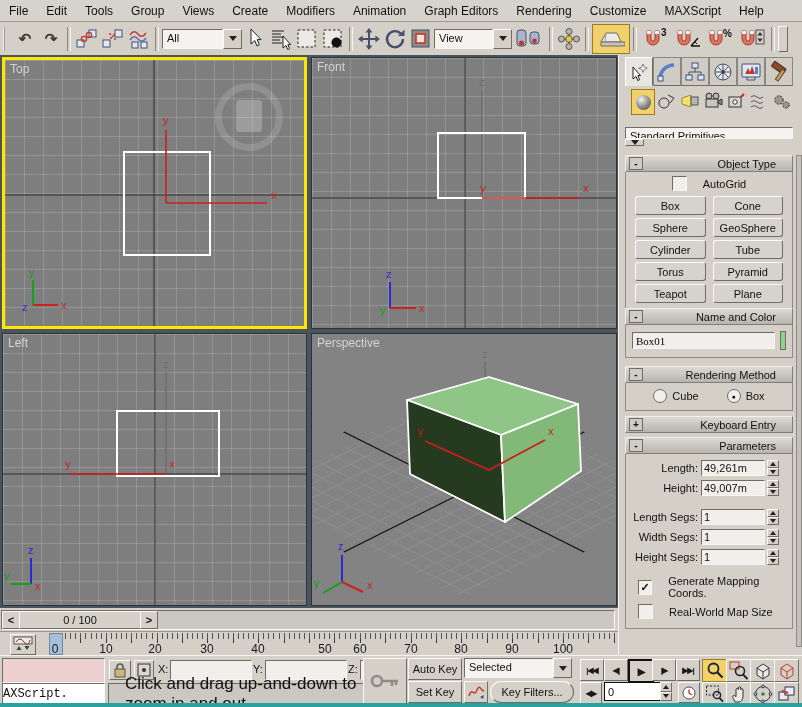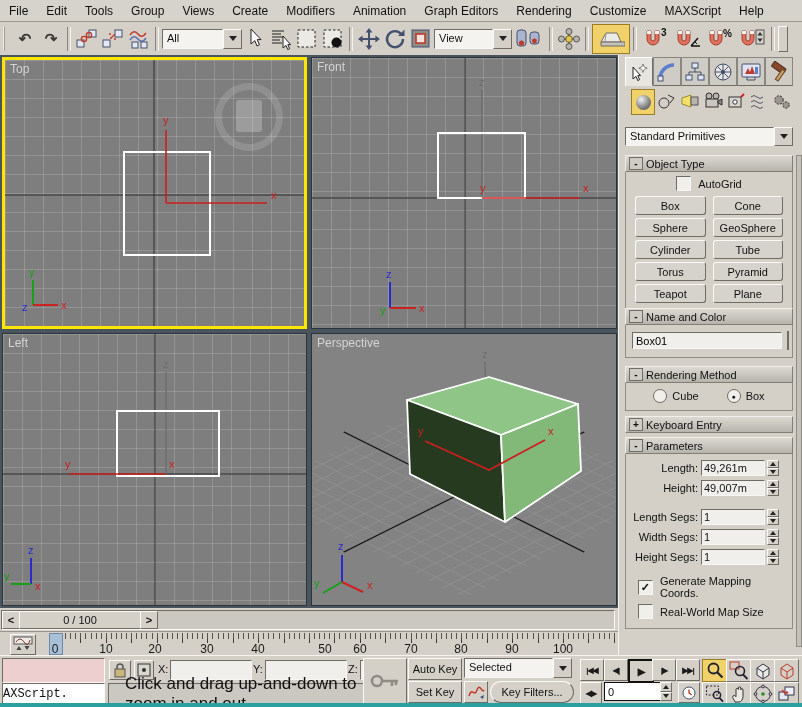--- a/index.html
+++ b/index.html
@@ -51,30 +51,30 @@
   #cpanel{position:absolute;left:618px;top:55px;width:184px;height:600px;background:#d4d0c8;border-left:1px solid #f4f3f0;}
   .cp-tabs{position:absolute;left:6px;top:2px;display:flex;}
   .cp-tab{width:26px;height:27px;display:flex;align-items:center;justify-content:center;
           background:#cfccc5;border:1px solid #8a877f;border-bottom-color:#6f6c65;}
   .cp-tab.active{background:#e7e5e0;border-color:#fff #6f6c65 #e7e5e0 #fff;}
   .cp-sub{position:absolute;left:12px;top:34px;display:flex;gap:1px;}
   .cp-subbtn{width:22px;height:24px;display:flex;align-items:center;justify-content:center;}
   .cp-subbtn.active{background:#f1d169;border:1px solid #9a7d22;}
   .sphere{width:15px;height:15px;border-radius:50%;
           background:radial-gradient(circle at 35% 30%,#f2f2f2,#9a9a9a 45%,#3c3c3c);}
-  .cp-abs{position:absolute;left:6px;width:168px;}
+  .cp-abs{position:absolute;left:6px;width:168px;flex-direction:column;}
   .rhead{height:15px;display:flex;align-items:center;background:linear-gradient(#dcd9d2,#b7b4ad);
          border:1px solid;border-color:#f0eeea #817e77 #817e77 #f0eeea;font-size:11px;}
   .rhead .pm{width:12px;height:11px;margin:0 3px;background:#cfccc5;border:1px solid #6f6c65;
              display:flex;align-items:center;justify-content:center;font-weight:bold;font-size:10px;line-height:9px;}
-  .rhead .rtitle{flex:1;text-align:left;padding-right:16px;}
+  .rhead .rtitle{flex:1;text-align:right;padding-right:16px;}
   .rbody{border:1px solid #8f8c85;border-top:none;background:#d4d0c8;}
   .ot-grid{display:grid;grid-template-columns:1fr 1fr;gap:3px 7px;padding:4px 9px 7px 9px;}
   .ot-btn{height:17px;display:flex;align-items:center;justify-content:center;font-size:11px;}
-  .chkrow{display:flex;align-items:center;gap:7px;padding:4px 0 1px 0;}
+  .chkrow{display:flex;align-items:center;gap:16px;padding:4px 0 1px 0;}
   .chk{width:13px;height:13px;background:#f0efec;border:1px solid;border-color:#6f6c65 #f7f6f4 #f7f6f4 #6f6c65;
        display:flex;align-items:center;justify-content:center;font-size:11px;font-weight:bold;line-height:11px;}
   .radio{width:12px;height:12px;border-radius:50%;background:#f0efec;border:1px solid #6f6c65;
          display:flex;align-items:center;justify-content:center;font-size:7px;line-height:7px;}
   .prow{display:flex;align-items:center;height:16px;margin:4px 4px 0 0;}
   .prow .plabel{width:72px;text-align:right;padding-right:3px;}
   .prow .pfield{width:58px;height:14px;padding:0 2px;font-size:11px;display:flex;align-items:center;}
   .prow .spin{height:16px;margin-left:2px;}
   #cp-scroll{position:absolute;right:1px;top:100px;width:4px;height:490px;
              background:#c3c0b9;border:1px solid #8f8c85;}
@@ -514,21 +514,21 @@
           <div class="ot-btn raised2">Plane</div>
         </div>
       </div>
     </div>
 
     <div class="cp-abs" style="top:253px">
       <div class="rhead">
         <div class="pm">-</div>
         <div class="rtitle">Name and Color</div>
       </div>
-      <div class="rbody" style="padding:6px 6px 7px 6px;display:flex;gap:5px;align-items:center;">
+      <div class="rbody" style="padding:6px 6px 7px 6px;display:flex;gap:5px;align-items:center;font-family:Liberation Serif, serif;">
         <input class="field" style="flex: 1 1 0%; height: 15px; font-size: 11px; font-family: inherit; padding: 0px 3px;" readonly="" value="Box01">
         <div style="width: 17px; height: 17px; border: 1px solid rgb(111, 108, 101); background-color: rgb(143, 211, 139);"></div>
       </div>
     </div>
 
     <div class="cp-abs" style="top:311px">
       <div class="rhead">
         <div class="pm">-</div>
         <div class="rtitle">Rendering Method</div>
       </div>

